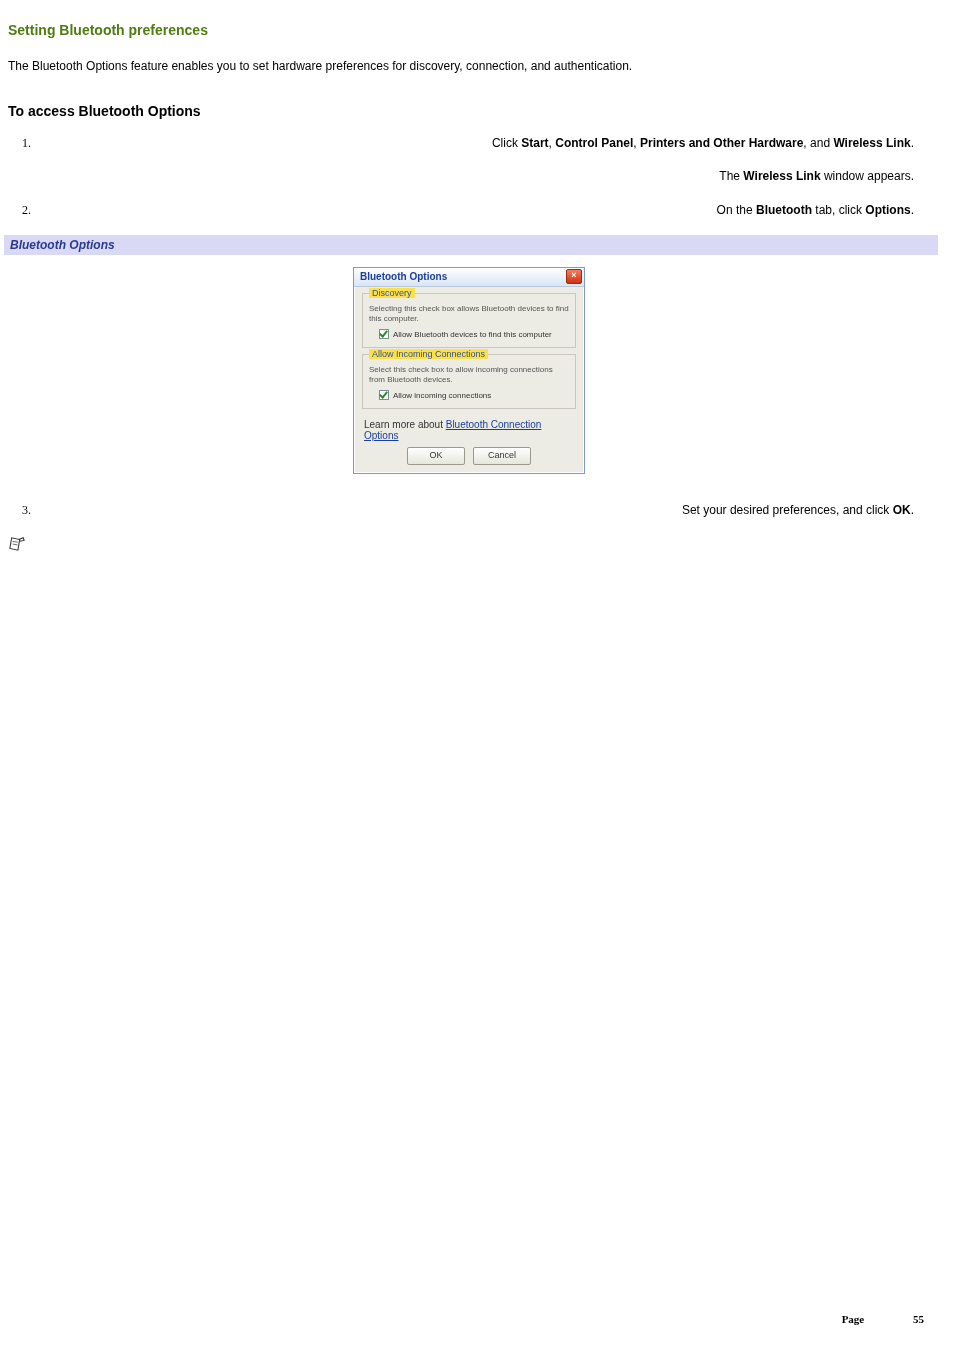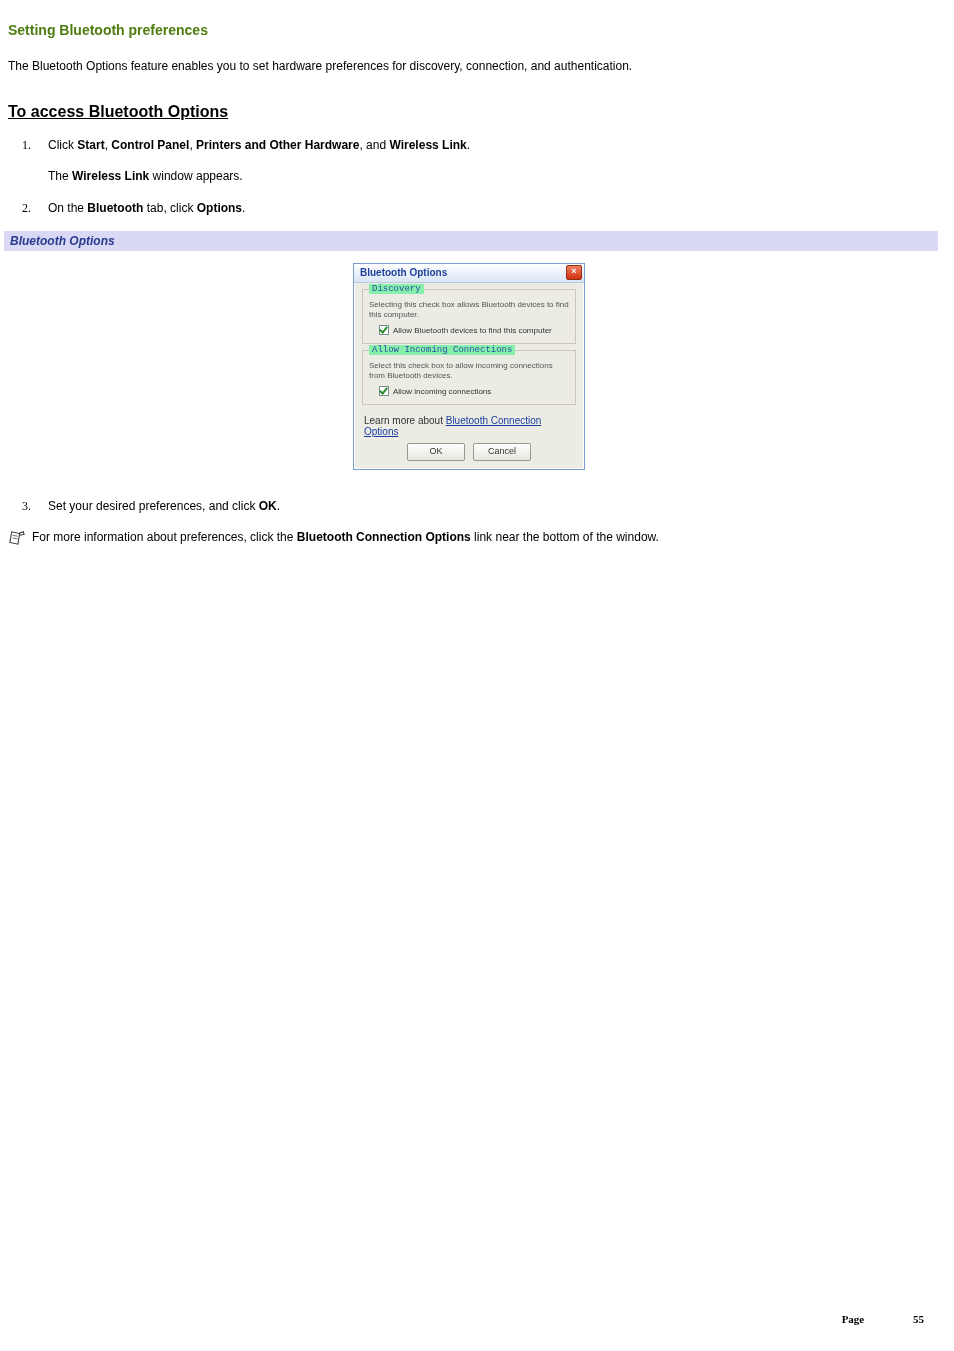--- a/index.html
+++ b/index.html
@@ -17,24 +17,23 @@
     color: #4d7c0f;
     font-size: 14px;
     font-weight: bold;
     margin: 14px 0 20px 0;
   }
   p.intro {
     margin: 0 0 28px 0;
     line-height: 1.4;
   }
   h3.sub-heading {
-    font-size: 16px;
+    font-size: 14px;
     font-weight: bold;
     margin: 0 0 16px 0;
-    text-decoration: underline;
   }
   ol.steps {
     list-style: none;
     padding: 0 0 0 36px;
     margin: 0;
     counter-reset: li;
   }
   ol.steps > li {
     position: relative;
     margin: 0 0 14px 0;
@@ -43,21 +42,22 @@
   ol.steps > li.numbered::before {
     counter-increment: li;
     content: counter(li) ".";
     position: absolute;
     left: -22px;
     top: 0;
     font-family: "Times New Roman", serif;
     font-size: 12px;
   }
   ol.steps p {
-    margin: 4px;
+    margin: 16px;
+    text-align: right;
   }
   ol.steps .follow {
     margin-top: 14px;
   }
   .caption-bar {
     background: #d9d9f5;
     color: #2a3a8f;
     font-style: italic;
     font-weight: bold;
     font-size: 12px;
@@ -113,25 +113,24 @@
   .fieldset {
     border: 1px solid #c9c7bc;
     padding: 4px 6px 8px 6px;
     margin-bottom: 6px;
     position: relative;
   }
   .fieldset .legend {
     position: absolute;
     top: -6px;
     left: 6px;
-    background: #86efac;
+    background: #fde047;
     padding: 0 3px;
     color: #2a52a0;
     font-size: 9px;
-    font-family: Liberation Mono, monospace;
   }
   .fieldset .desc {
     color: #555;
     font-size: 8px;
     margin: 6px 0 6px 0;
     line-height: 1.2;
   }
   .checkrow {
     display: flex;
     align-items: flex-end;
@@ -286,20 +285,17 @@
 
 <div class="note-row">
   <span class="note-icon">
     <svg viewBox="0 0 20 18" width="18" height="16">
       <path d="M2 14 L4 2 L13 4 L11 16 Z" fill="none" stroke="#333" stroke-width="1.2"></path>
       <path d="M12 4 L17 2 L18 5 L13 6" fill="none" stroke="#333" stroke-width="1.2"></path>
       <line x1="5" y1="6" x2="11" y2="7" stroke="#333" stroke-width="0.8"></line>
       <line x1="5" y1="9" x2="10.5" y2="10" stroke="#333" stroke-width="0.8"></line>
     </svg>
   </span>
-  <span>
-    <span>For more information about preferences, click the </span><b>Bluetooth Connection Options</b><span> link near the bottom of the window.</span>
-  </span>
 </div>
 
 <div class="page-number">
   <b>Page </b><b>55</b>
 </div>
 
 </body></html>

